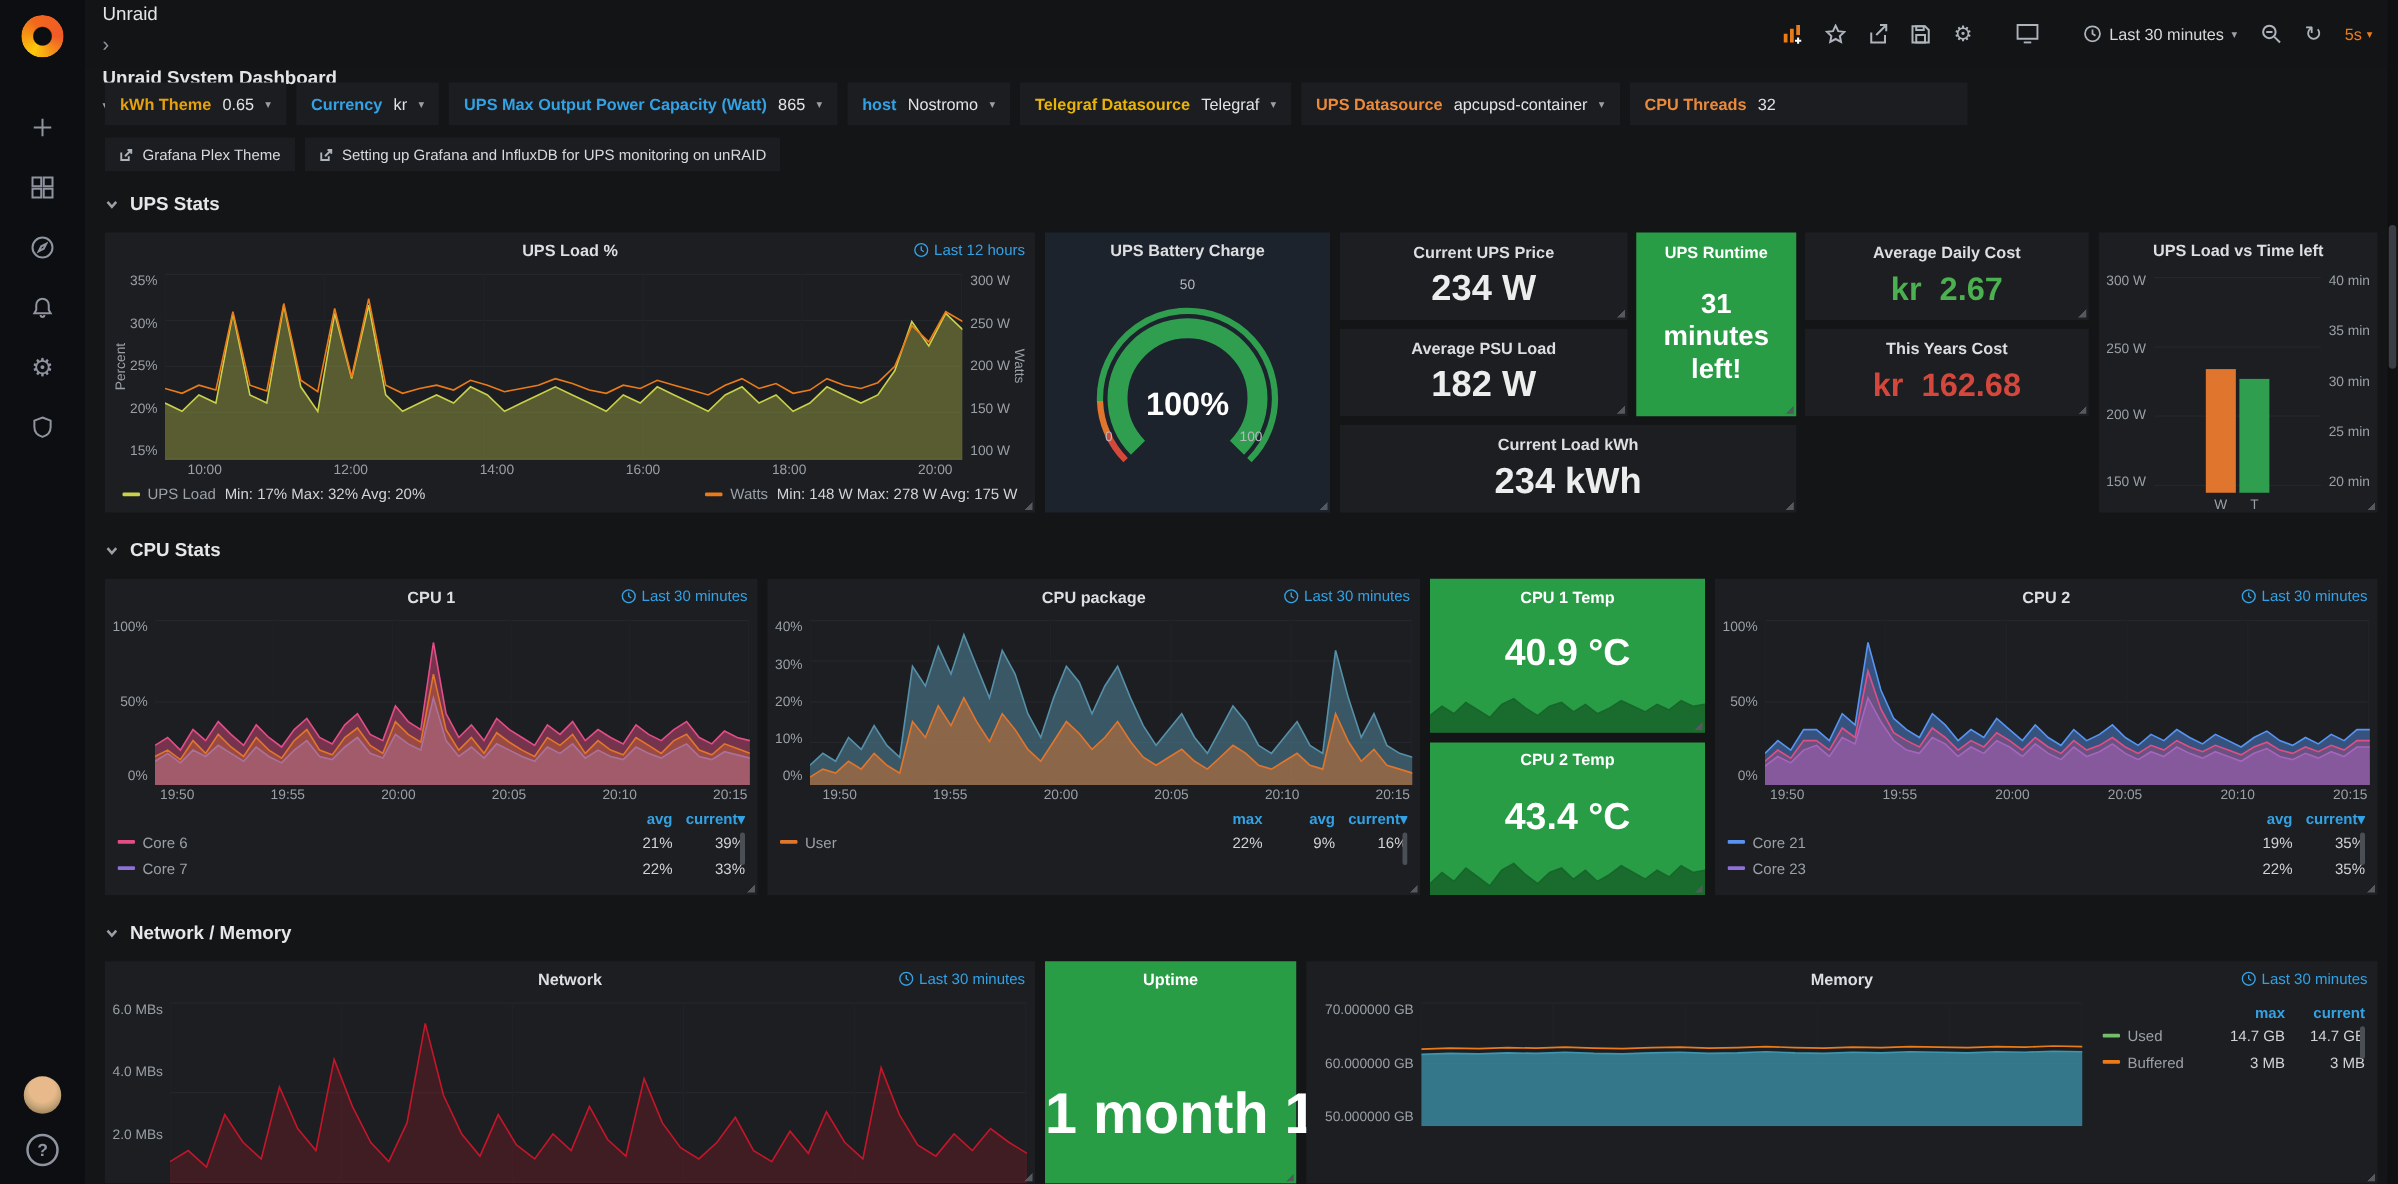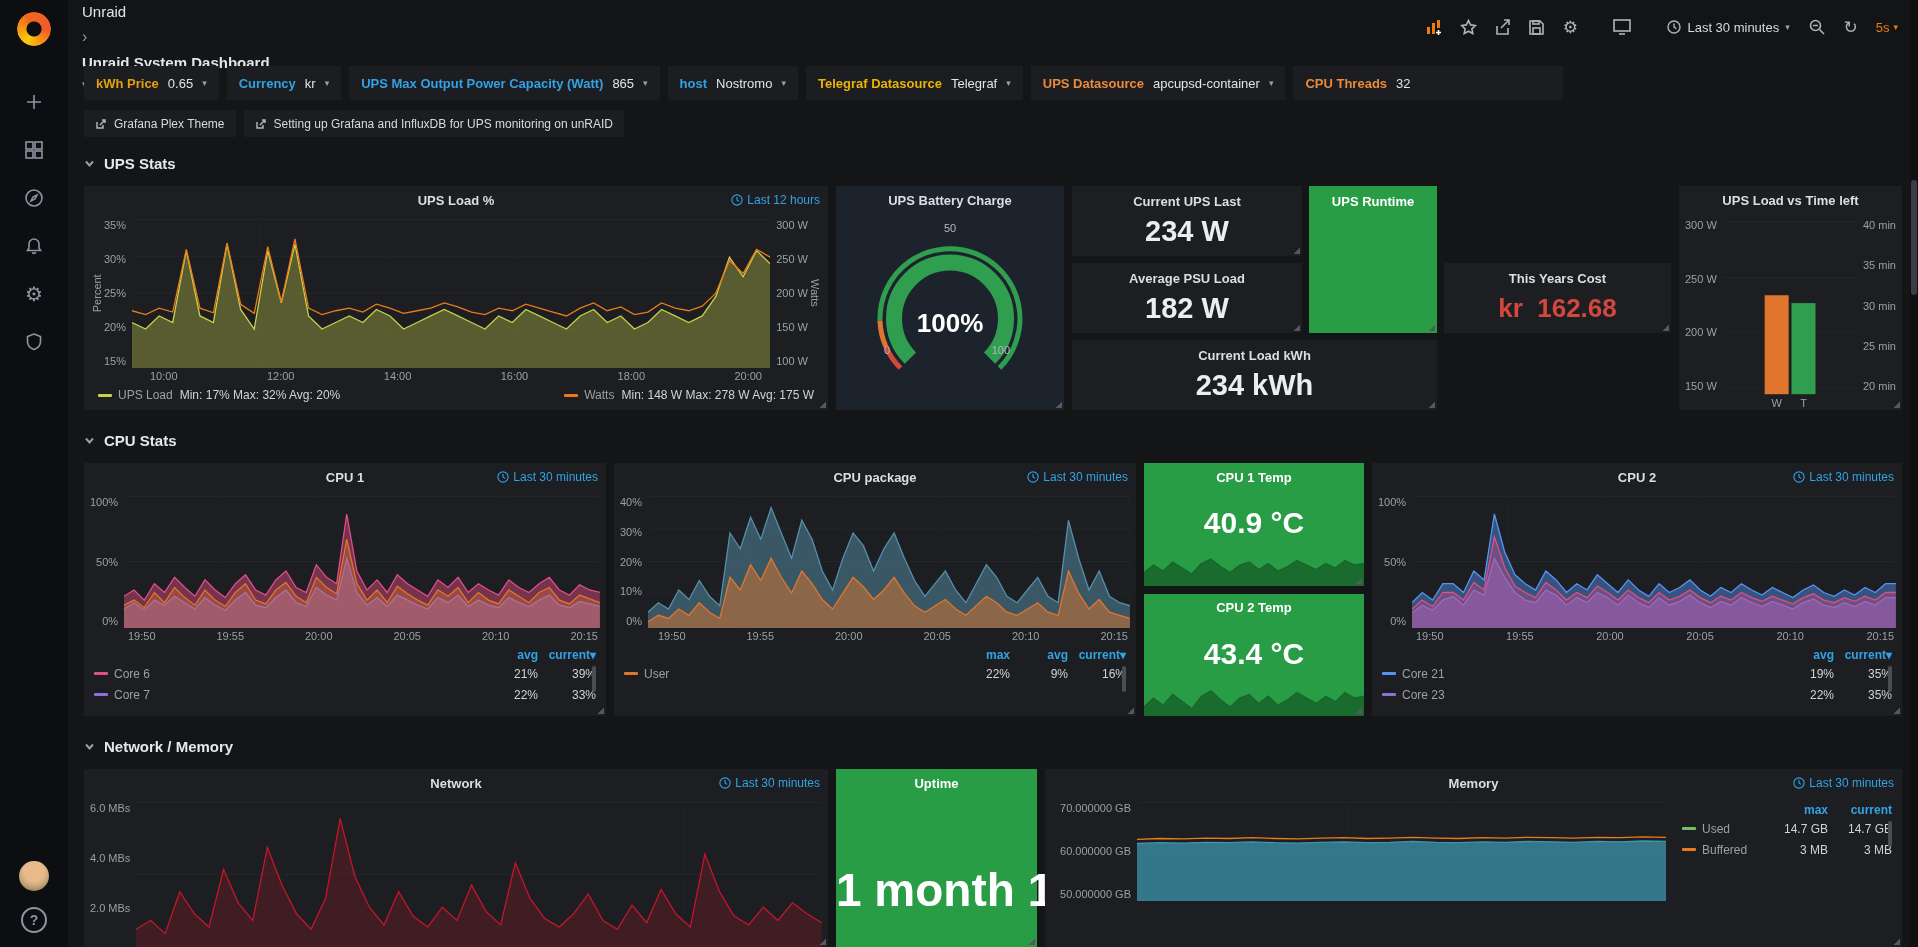--- a/index.html
+++ b/index.html
@@ -241,21 +241,21 @@
         <span class="icon-btn">↻</span>
         <span class="interval">
           <span>5s</span>
           <span class="caret">▾</span>
         </span>
       </div>
     </div>
 
     <div class="submenu">
         <div class="var-pill">
-          <span class="var-label" style="color: rgb(229, 160, 13);">kWh Price</span>
+          <span class="var-label" style="color: rgb(229, 160, 13);">kWh Theme</span>
           <span class="var-value">0.65</span>
           <span class="caret">▾</span>
         </div>
         <div class="var-pill">
           <span class="var-label" style="color: rgb(51, 162, 229);">Currency</span>
           <span class="var-value">kr</span>
           <span class="caret">▾</span>
         </div>
         <div class="var-pill">
           <span class="var-label" style="color: rgb(51, 162, 229);">UPS Max Output Power Capacity (Watt)</span>
@@ -390,25 +390,30 @@
             </svg>
           <span class="gauge-tick g0">0</span>
           <span class="gauge-tick g50">50</span>
           <span class="gauge-tick g100">100</span>
           <span class="gauge-value">100%</span>
         </div>
       </div>
 
       <div class="stats-grid">
         <div class="panel stat" style="grid-column:1;grid-row:1;">
-          <div class="panel-header">Current UPS Last</div>
+          <div class="panel-header">Current UPS Price</div>
           <div class="stat-value">234 W</div>
         </div>
         <div class="panel stat" style="grid-area: 1 / 2 / 3; background: rgb(41, 156, 70);">
           <div class="panel-header" style="color:#fff;">UPS Runtime</div>
+          <div class="runtime-value">31 minutes left!</div>
+        </div>
+        <div class="panel stat cost" style="grid-column:3;grid-row:1;">
+          <div class="panel-header">Average Daily Cost</div>
+          <div class="stat-value" style="color: rgb(76, 175, 80);">kr&nbsp;&nbsp;2.67</div>
         </div>
         <div class="panel stat" style="grid-column:1;grid-row:2;">
           <div class="panel-header">Average PSU Load</div>
           <div class="stat-value">182 W</div>
         </div>
         <div class="panel stat cost" style="grid-column:3;grid-row:2;">
           <div class="panel-header">This Years Cost</div>
           <div class="stat-value" style="color: rgb(212, 71, 60);">kr&nbsp;&nbsp;162.68</div>
         </div>
         <div class="panel stat" style="grid-column:1/3;grid-row:3;">

